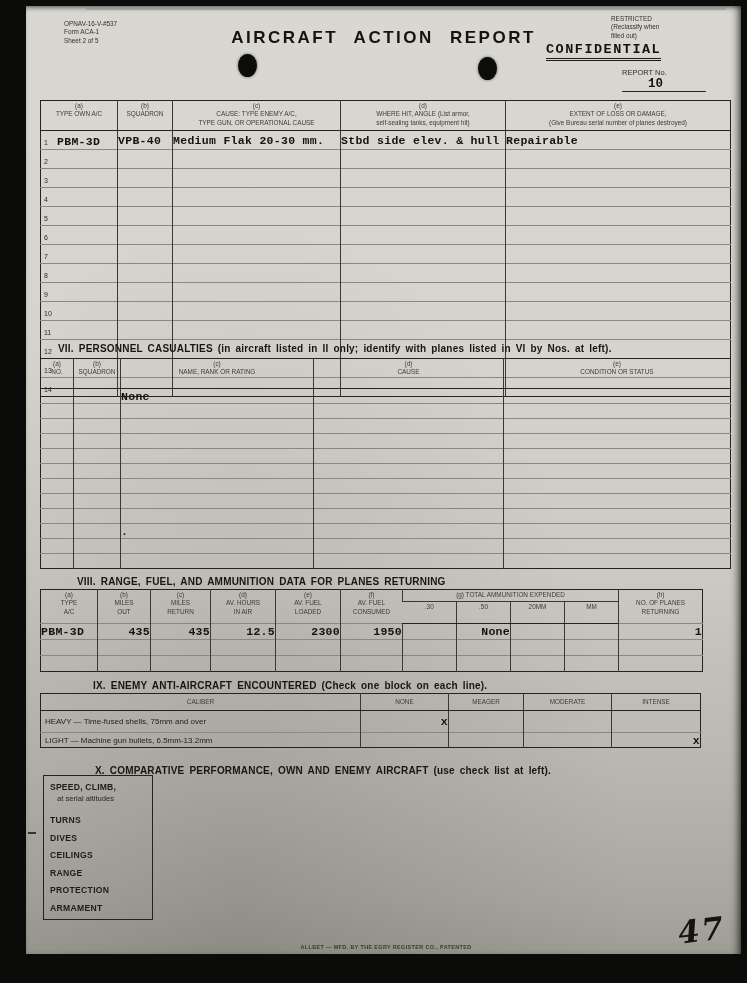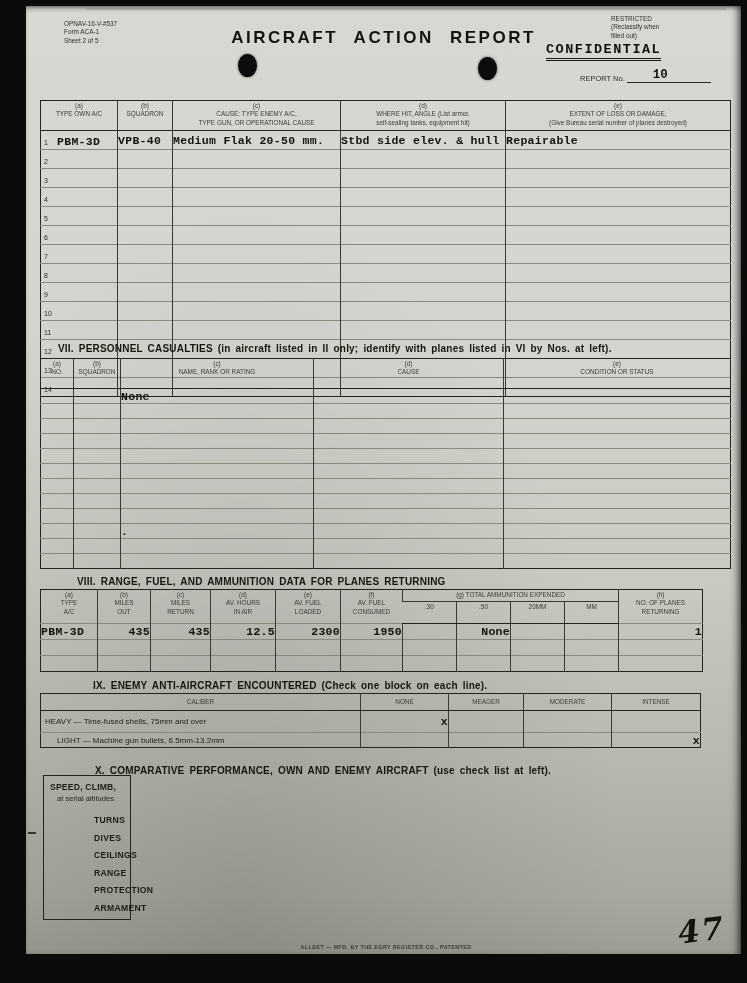--- a/index.html
+++ b/index.html
@@ -37,28 +37,28 @@
     white-space:nowrap;line-height:13px;
   }
   td.typed{padding-left:5px;}
   td.typed.ctr{text-align:right;padding-left:0;}
   .rowno{display:inline-block;width:13px;font-size:7px;color:#2b2a24;padding-left:3px;font-family:"Liberation Sans",sans-serif;font-weight:400;}
   
   #form-info{left:38px;top:14px;}
   #title{left:0;top:22px;width:715px;text-align:center;font-size:17px;font-weight:700;letter-spacing:2.5px;word-spacing:9px;color:#14130d;}
   #restricted{left:585px;top:9px;}
   #stamp{left:520px;top:36px;font-family:"Liberation Mono","DejaVu Sans Mono",monospace;font-weight:700;font-size:13.5px;letter-spacing:1.5px;color:#14120b;border-bottom:3px double #1c1b15;padding-bottom:1px;}
-  #report-no{left:554px;top:62px;font-size:7.5px;color:#2e2d27;}
+  #report-no{left:596px;top:62px;font-size:7.5px;color:#2e2d27;}
   #report-no .val{display:inline-block;border-bottom:1px solid #25241e;width:84px;text-indent:26px;font-family:"Liberation Mono","DejaVu Sans Mono",monospace;font-weight:700;font-size:12.5px;color:#15130c;vertical-align:bottom;}
   .hole{position:absolute;width:19px;height:23px;border-radius:50%;background:#0c0c0a;box-shadow:0 0 3px rgba(0,0,0,.55);}
   
-  #xbox{left:17px;top:769px;width:88px;height:145px;border:1.5px solid #23221c;padding:6px 0 12px 6px;box-sizing:border-box;}
+  #xbox{left:17px;top:769px;width:110px;height:145px;border:1.5px solid #23221c;padding:6px 0 12px 6px;box-sizing:border-box;}
   #xbox .bt{font-size:8.6px;font-weight:700;color:#1d1c15;letter-spacing:.2px;}
   #xbox .bs{font-size:7.6px;color:#26251f;margin:2px 0 12px 7px;}
-  #xbox .bi{font-size:8.6px;font-weight:700;color:#1d1c15;letter-spacing:.3px;margin-bottom:7.5px;margin-left:44px;}
+  #xbox .bi{font-size:8.6px;font-weight:700;color:#1d1c15;letter-spacing:.3px;margin-bottom:7.5px;}
   #footer-print{left:150px;top:938px;width:420px;text-align:center;font-size:5.4px;font-weight:700;letter-spacing:.4px;color:#3a3831;}
   #hand-pn{left:652px;top:906px;font-family:"DejaVu Serif",serif;font-style:italic;font-weight:700;font-size:31px;color:#14130c;transform:rotate(-7deg);letter-spacing:2px;}
   #stray{left:2px;top:826px;width:8px;height:2px;background:#35342e;}
   #topline{position:absolute;left:60px;top:2px;width:640px;height:2px;background:#8d8c84;opacity:.5;}
 </style>
 </head>
 <body>
 
 <div id="paper">
   <div id="topline"></div>
@@ -99,21 +99,21 @@
         <th>(e)
 EXTENT OF LOSS OR DAMAGE,
 (Give Bureau serial number of planes destroyed)</th>
       </tr>
     </thead>
     <tbody>
 
     <tr class="rule">
         <td><span class="rowno">1</span><span class="typed">PBM-3D</span></td>
         <td class="typed">VPB-40</td>
-        <td class="typed">Medium Flak 20-50 mm.</td>
+        <td class="typed">Medium Flak 20-30 mm.</td>
         <td class="typed">Stbd side elev. &amp; hull</td>
         <td class="typed">Repairable</td>
       </tr>
         <tr class="rule">
         <td><span class="rowno">2</span><span class="typed"></span></td>
         <td class="typed"></td>
         <td class="typed"></td>
         <td class="typed"></td>
         <td class="typed"></td>
       </tr>
@@ -428,21 +428,21 @@
     <tbody>
 
     <tr class="rule" style="height:22px;">
         <td style="font-size:8px;color:#23221c;padding-left:4px;font-weight:400;white-space:nowrap;">HEAVY — Time-fused shells, 75mm and over</td>
         <td class="typed ctr">x</td>
         <td class="typed ctr"></td>
         <td class="typed ctr"></td>
         <td class="typed ctr"></td>
       </tr>
         <tr class="rule" style="height:15px;">
-        <td style="font-size:8px;color:#23221c;padding-left:16px;font-weight:400;white-space:nowrap;">LIGHT — Machine gun bullets, 6.5mm-13.2mm</td>
+        <td style="font-size:8px;color:#23221c;padding-left:4px;font-weight:400;white-space:nowrap;">LIGHT — Machine gun bullets, 6.5mm-13.2mm</td>
         <td class="typed ctr"></td>
         <td class="typed ctr"></td>
         <td class="typed ctr"></td>
         <td class="typed ctr">x</td>
       </tr>
       </tbody>
   </table>
 
   <div class="abs sec-h" style="left:69px;top:759px;">X. COMPARATIVE PERFORMANCE, OWN AND ENEMY AIRCRAFT (use check list at left).</div>
   <div class="abs" id="xbox">

